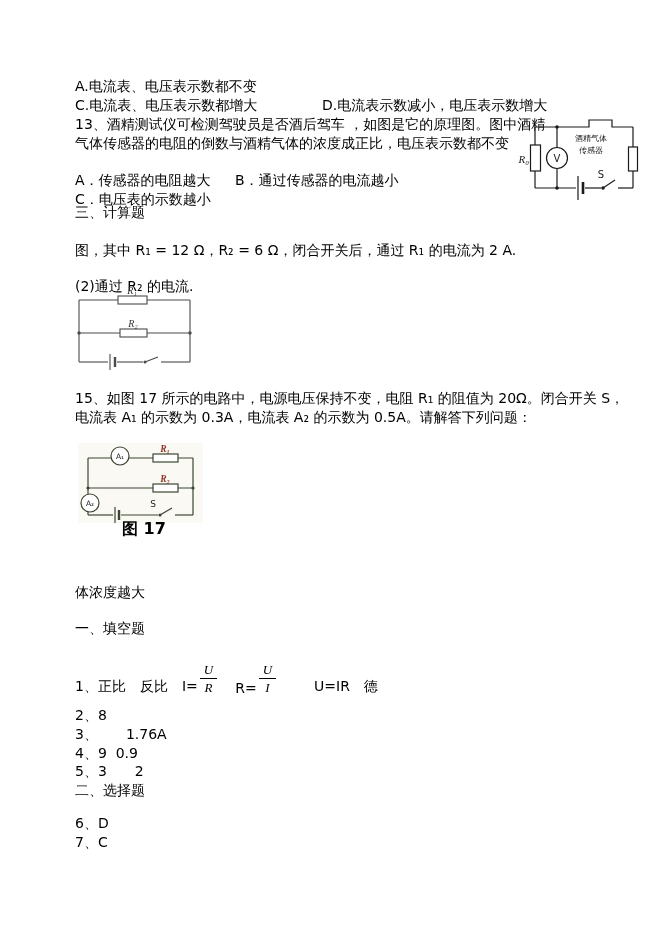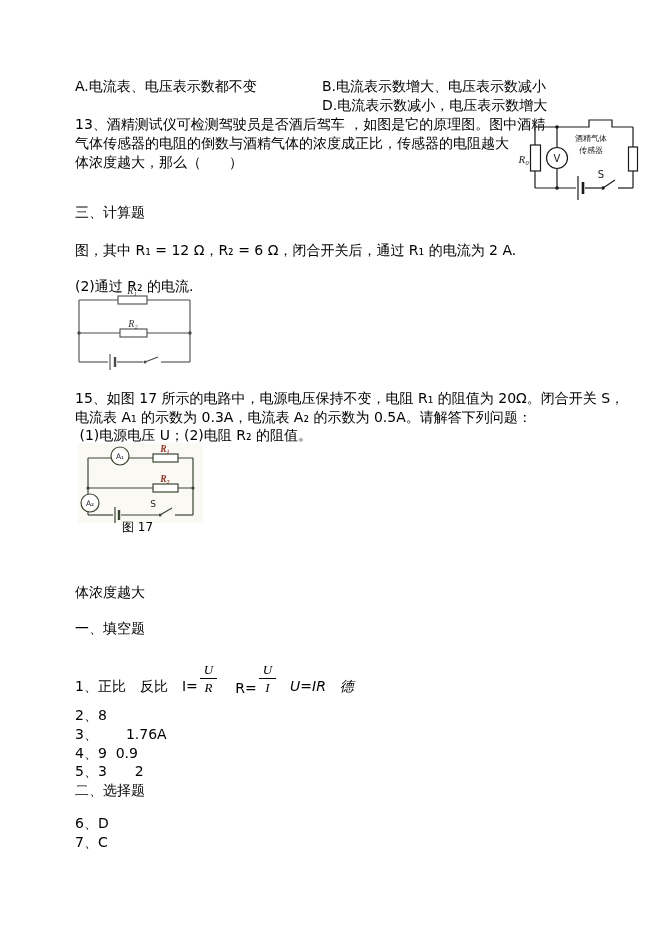--- a/index.html
+++ b/index.html
@@ -7,37 +7,39 @@
         font-family:"DejaVu Sans","Liberation Sans",sans-serif;font-size:14px;color:#000;}
   .txt{position:absolute;white-space:pre;line-height:19px;}
   .svgbox{position:absolute;}
   .ansline{position:absolute;display:flex;align-items:flex-end;height:43px;white-space:pre;}
   .frac{display:inline-flex;flex-direction:column;align-items:center;
         font-family:"Liberation Serif","DejaVu Serif",serif;font-style:italic;
         font-size:13px;line-height:15px;margin:0 6px 1px 2px;}
   .frac .num{border-bottom:1.2px solid #000;padding:0 4px 1px 4px;}
   .frac .den{padding-top:1px;}
   .mid{margin-left:12px;}
-  .tail{margin-left:8px;font-style:italic;}
-  .caption{position:absolute;font-size:12px;white-space:pre;}
+  .tail{margin-left:32px;}
+  .caption{position:absolute;font-size:16px;white-space:pre;font-weight:bold;}
   svg text{font-family:"DejaVu Sans","Liberation Sans",sans-serif;}
   svg text.ser{font-family:"Liberation Serif","DejaVu Serif",serif;font-style:italic;}
 </style>
 </head>
 <body>
 
 <div class="page">
 
   <span class="txt" style="left:75px;top:77px">A.电流表、电压表示数都不变</span>
-  <span class="txt" style="left:322px;top:77px">B.电流表示数增大、电压表示数减小</span>
+  <span class="txt" style="left:75px;top:96px">C.电流表、电压表示数都增大</span>
   <span class="txt" style="left:322px;top:96px">D.电流表示数减小，电压表示数增大</span>
 
   <span class="txt" style="left:75px;top:115px">13、酒精测试仪可检测驾驶员是否酒后驾车 ，如图是它的原理图。图中酒精</span>
-  <span class="txt" style="left:75px;top:134px">气体传感器的电阻的倒数与酒精气体的浓度成正比，传感器的电阻越大</span>
-  <span class="txt" style="left:75px;top:153px">体浓度越大，那么（　　）</span>
+  <span class="txt" style="left:75px;top:134px">气体传感器的电阻的倒数与酒精气体的浓度成正比，电压表示数都不变</span>
+  <span class="txt" style="left:75px;top:171px">A．传感器的电阻越大</span>
+  <span class="txt" style="left:235px;top:171px">B．通过传感器的电流越小</span>
+  <span class="txt" style="left:75px;top:190px">C．电压表的示数越小</span>
 
   <svg class="svgbox" style="left:505px;top:112px" width="155" height="95" viewBox="0 0 155 95">
     <g stroke="#1a1a1a" stroke-width="1.2" fill="none">
       <path d="M30 15 H84 V8 H107 V15 H128"></path>
       <path d="M30 15 V76"></path>
       <rect x="25.5" y="33" width="10" height="26" fill="#ffffff"></rect>
       <path d="M52 15 V76"></path>
       <circle cx="52" cy="46" r="10.5" fill="#ffffff"></circle>
       <path d="M128 15 V76"></path>
       <rect x="123.5" y="35" width="9" height="24" fill="#ffffff"></rect>
@@ -84,21 +86,20 @@
       <circle cx="4" cy="46" r="1.7"></circle>
       <circle cx="115" cy="46" r="1.7"></circle>
       <circle cx="70" cy="75" r="1.5"></circle>
     </g>
     <text class="ser" x="57" y="7" text-anchor="middle" font-size="10" fill="#333333">R₁</text>
     <text class="ser" x="58" y="40" text-anchor="middle" font-size="10" fill="#333333">R₂</text>
   </svg>
 
   <span class="txt" style="left:75px;top:389px">15、如图 17 所示的电路中，电源电压保持不变，电阻 R₁ 的阻值为 20Ω。闭合开关 S，</span>
   <span class="txt" style="left:75px;top:408px">电流表 A₁ 的示数为 0.3A，电流表 A₂ 的示数为 0.5A。请解答下列问题：</span>
-  <span class="txt" style="left:75px;top:426px"> (1)电源电压 U；(2)电阻 R₂ 的阻值。</span>
 
   <svg class="svgbox" style="left:78px;top:443px" width="125" height="80" viewBox="0 0 125 80">
     <rect x="0" y="0" width="125" height="80" fill="#fbf9f3"></rect>
     <g stroke="#3a4632" stroke-width="1.2" fill="none">
       <path d="M10 15 H115"></path>
       <path d="M10 15 V72"></path>
       <path d="M115 15 V72"></path>
       <path d="M10 45 H115"></path>
       <circle cx="42" cy="13" r="9" fill="#ffffff"></circle>
       <rect x="75" y="11" width="25" height="8" fill="#ffffff"></rect>

